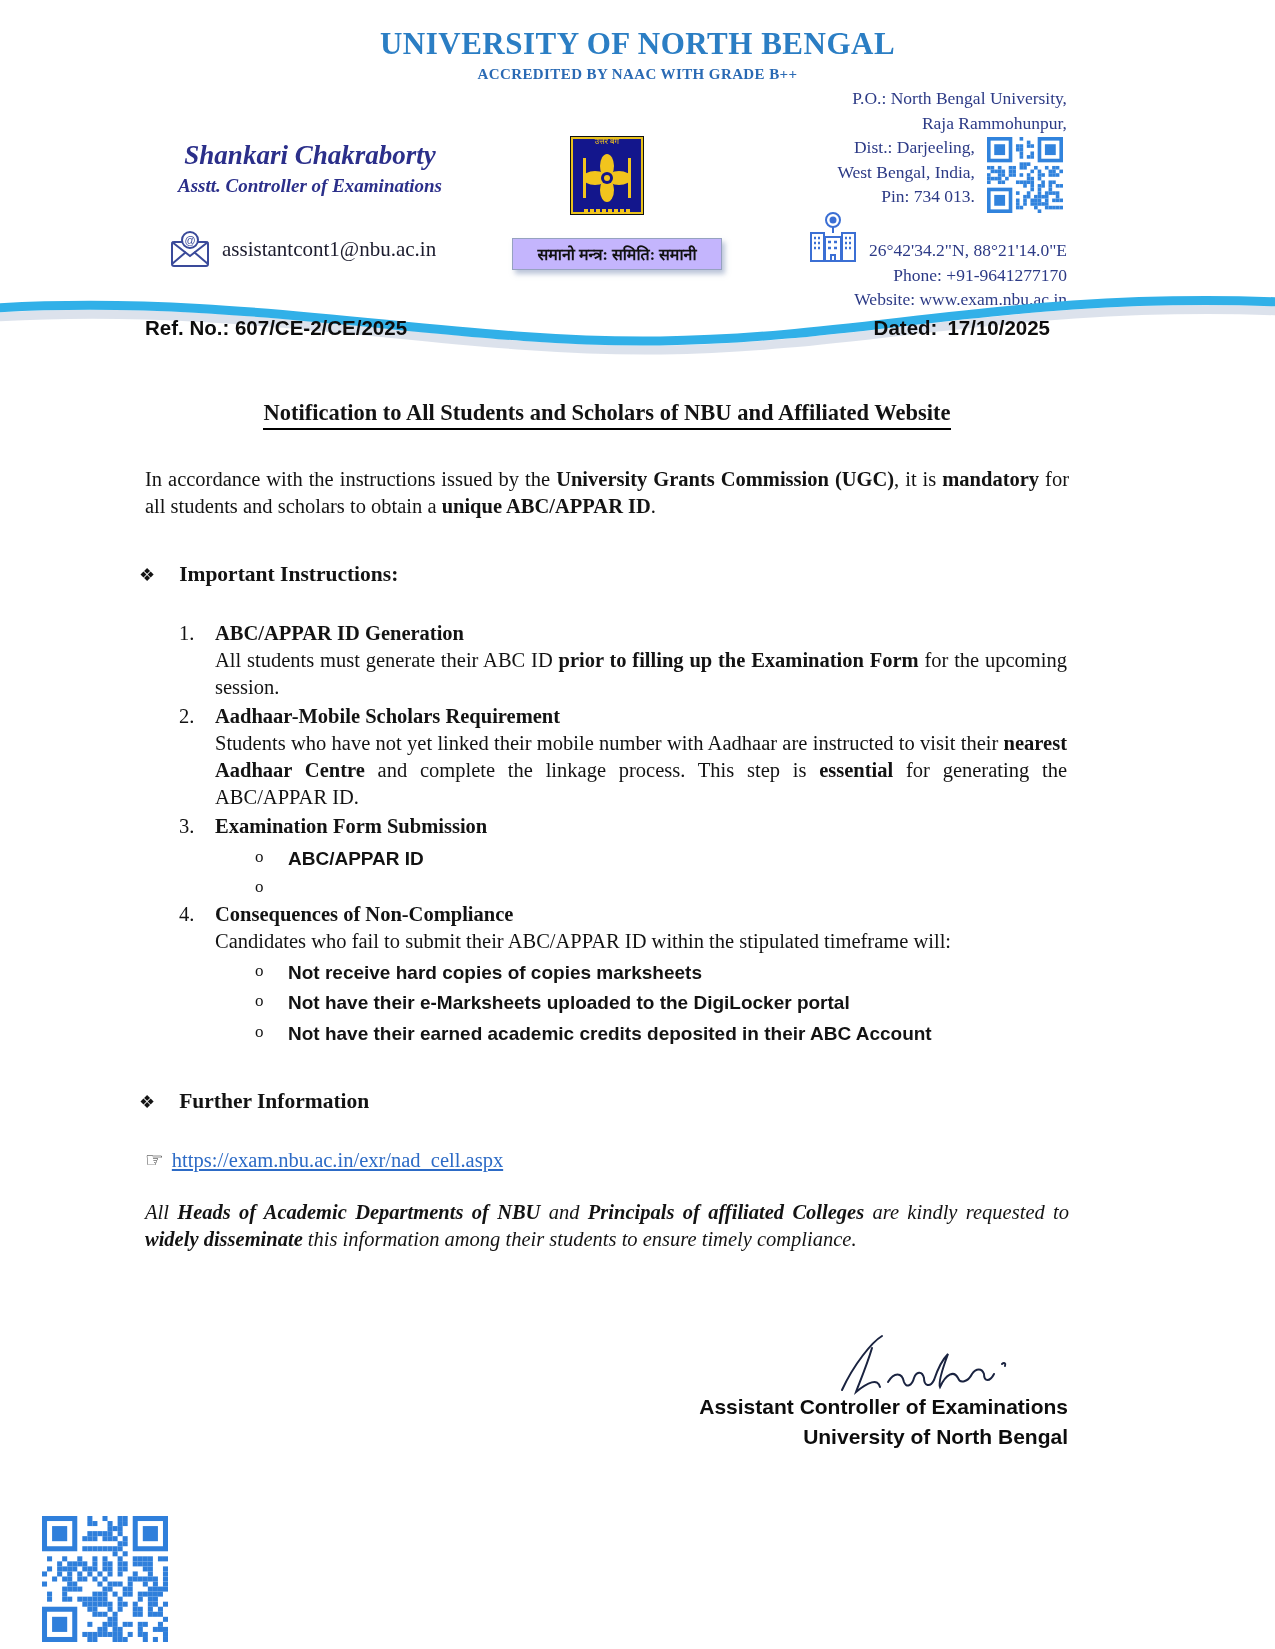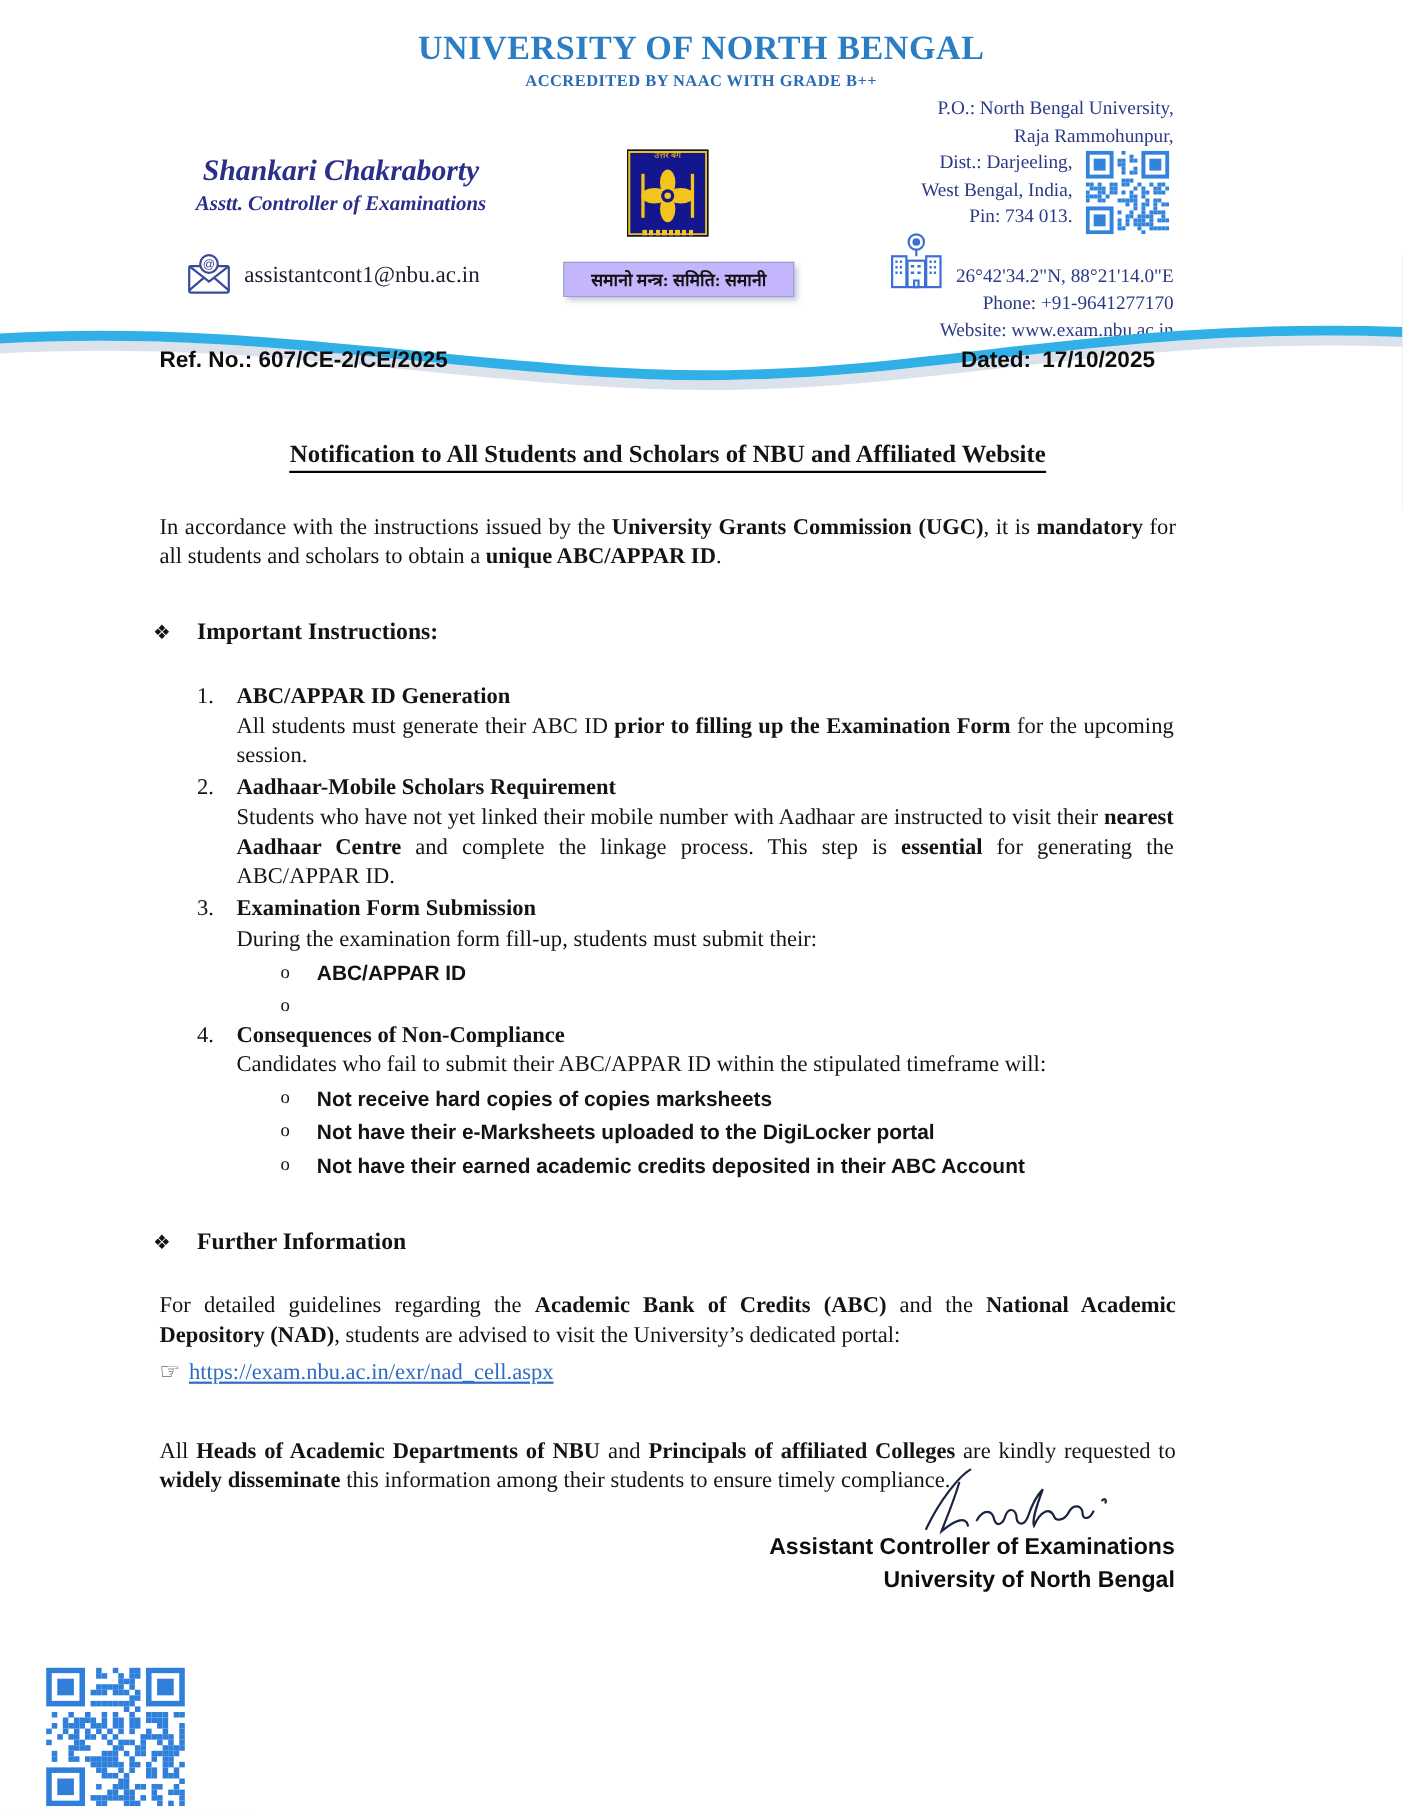--- a/index.html
+++ b/index.html
@@ -59,21 +59,21 @@
   .oitem .num{width:36px;flex:none;}
   .oitem .content{width:852px;}
   .item-title{font-weight:bold;}
   .item-body{text-align:justify;}
   .sub{display:flex;margin-left:40px;margin-top:5px;}
   .sub .mk{width:33px;flex:none;font-size:17px;}
   .sub .st{font-family:"Liberation Sans", sans-serif;font-weight:bold;font-size:19px;line-height:1.35;}
   .link-row{margin-top:4px;}
   .link-row .hand{font-size:21px;margin-right:8px;color:#222;}
   .link{color:#2d6bc6;text-decoration:underline;cursor:pointer;}
-  .closing{margin-top:44px;}
+  .closing{margin-top:24px;font-style:italic;}
 
   
   .sig-svg{position:absolute;top:1330px;left:826px;}
   .sig-block{position:absolute;top:1392px;right:207px;text-align:right;
     font-family:"Liberation Sans", sans-serif;font-weight:bold;font-size:21px;line-height:30px;color:#0d0d0d;}
 
   .qr-bottom{position:absolute;top:1516px;left:40px;width:130px;height:126px;color:#2f7fdb;}
 
   svg{display:block;}
 </style>
@@ -310,21 +310,20 @@
         <div class="content">
           <div class="item-title">Aadhaar-Mobile Scholars Requirement</div>
           <div class="item-body"><span>Students who have not yet linked their mobile number with Aadhaar are instructed to visit their </span><span class="b">nearest Aadhaar Centre</span><span> and complete the linkage process. This step is </span><span class="b">essential</span><span> for generating the ABC/APPAR ID.</span></div>
         </div>
       </div>
 
       <div class="oitem">
         <span class="num">3.</span>
         <div class="content">
           <div class="item-title">Examination Form Submission</div>
-          <div class="item-body">During the examination form fill-up, students must submit their:</div>
           <div class="sub">
               <span class="mk">o</span>
               <span class="st">ABC/APPAR ID</span>
             </div>
           <div class="sub">
               <span class="mk">o</span>
             </div>
         </div>
       </div>
 
@@ -347,21 +346,20 @@
             </div>
         </div>
       </div>
     </div>
 
     <div class="sec-head">
       <span class="diamond">❖</span>
       <span class="lbl">Further Information</span>
     </div>
 
-    <p class="para" style="margin-bottom:6px;"><span>For detailed guidelines regarding the </span><span class="b">Academic Bank of Credits (ABC)</span><span> and the </span><span class="b">National Academic Depository (NAD)</span><span>, students are advised to visit the University’s dedicated portal:</span></p>
 
     <div class="link-row">
       <span class="hand">☞</span><a class="link">https://exam.nbu.ac.in/exr/nad_cell.aspx</a>
     </div>
 
     <p class="para closing"><span>All </span><span class="b">Heads of Academic Departments of NBU</span><span> and </span><span class="b">Principals of affiliated Colleges</span><span> are kindly requested to </span><span class="b">widely disseminate</span><span> this information among their students to ensure timely compliance.</span></p>
 
   </div>
 
   <svg class="sig-svg" width="210" height="72" viewBox="0 0 210 72">

